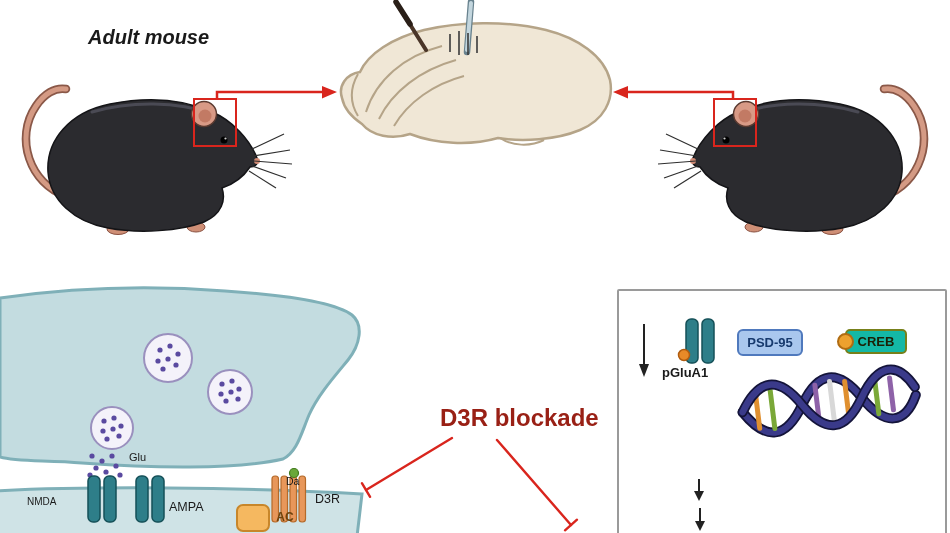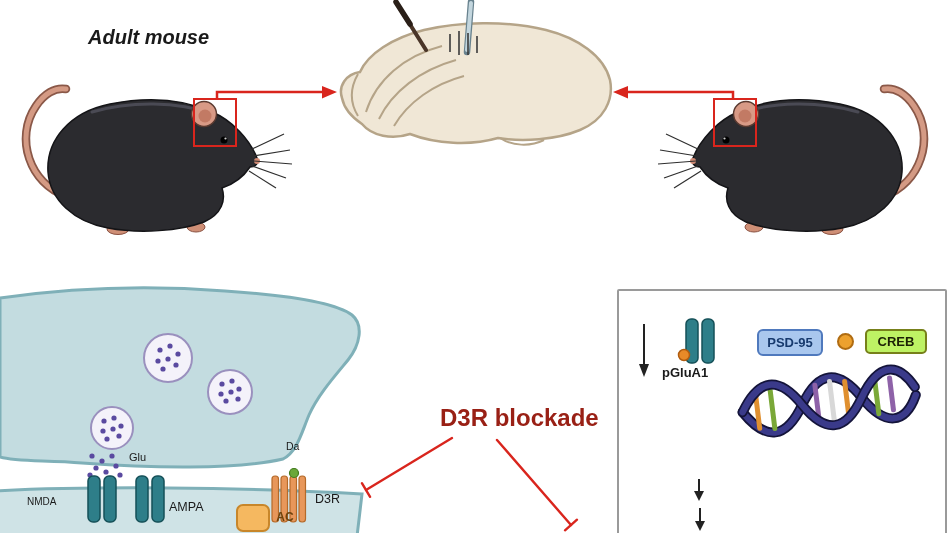--- a/index.html
+++ b/index.html
@@ -12,29 +12,29 @@
     background:#ffffff;border:2px solid #9a9a9a;border-radius:2px;z-index:1;
   }
   .art{position:absolute;left:0;top:0;z-index:2;}
   .lbl{position:absolute;z-index:3;white-space:nowrap;line-height:1.1;}
   .adult{left:88px;top:26px;font-size:20px;font-weight:bold;font-style:italic;}
   .old{left:714px;top:26px;font-size:20px;font-weight:bold;}
   .glu{left:129px;top:451px;font-size:11px;}
   .nmda{left:27px;top:496px;font-size:10px;}
   .ampa{left:169px;top:501px;font-size:12.5px;}
   .ac{left:237px;top:511px;width:32px;text-align:center;font-size:12px;font-weight:bold;color:#6e430e;margin-left:32px;}
-  .da{left:286px;top:441px;font-size:10.5px;}
+  .da{left:286px;top:476px;font-size:10.5px;}
   .d3r{left:315px;top:493px;font-size:12.5px;}
   .blockade{left:406px;top:405px;font-size:24px;font-weight:bold;color:#992015;margin-left:34px;}
   .pglua1{left:662px;top:366px;font-size:13px;font-weight:bold;}
   .ltp{left:712px;top:476px;font-size:17px;font-weight:bold;}
-  .badge{position:absolute;z-index:3;font-weight:bold;font-size:13px;text-align:center;margin-left:20px;}
+  .badge{position:absolute;z-index:3;font-weight:bold;font-size:13px;text-align:center;}
   .psd95{left:737px;top:329px;width:62px;height:23px;line-height:23px;background:#a9c7ee;
          border:2px solid #4f79bd;border-radius:6px;color:#173a6e;}
-  .creb{left:845px;top:329px;width:58px;height:21px;line-height:21px;background:#bef264;
+  .creb{left:845px;top:329px;width:58px;height:21px;line-height:21px;background:#14b8a6;
         border:2px solid #77801a;border-radius:5px;color:#1c2005;}
   .creb-dot{position:absolute;left:837px;top:333px;width:13px;height:13px;border-radius:50%;
             background:#eda12e;border:2px solid #b06c12;z-index:4;}
 </style>
 </head>
 <body>
 
 <div class="canvas">
 
   <div class="panel-box"></div>

